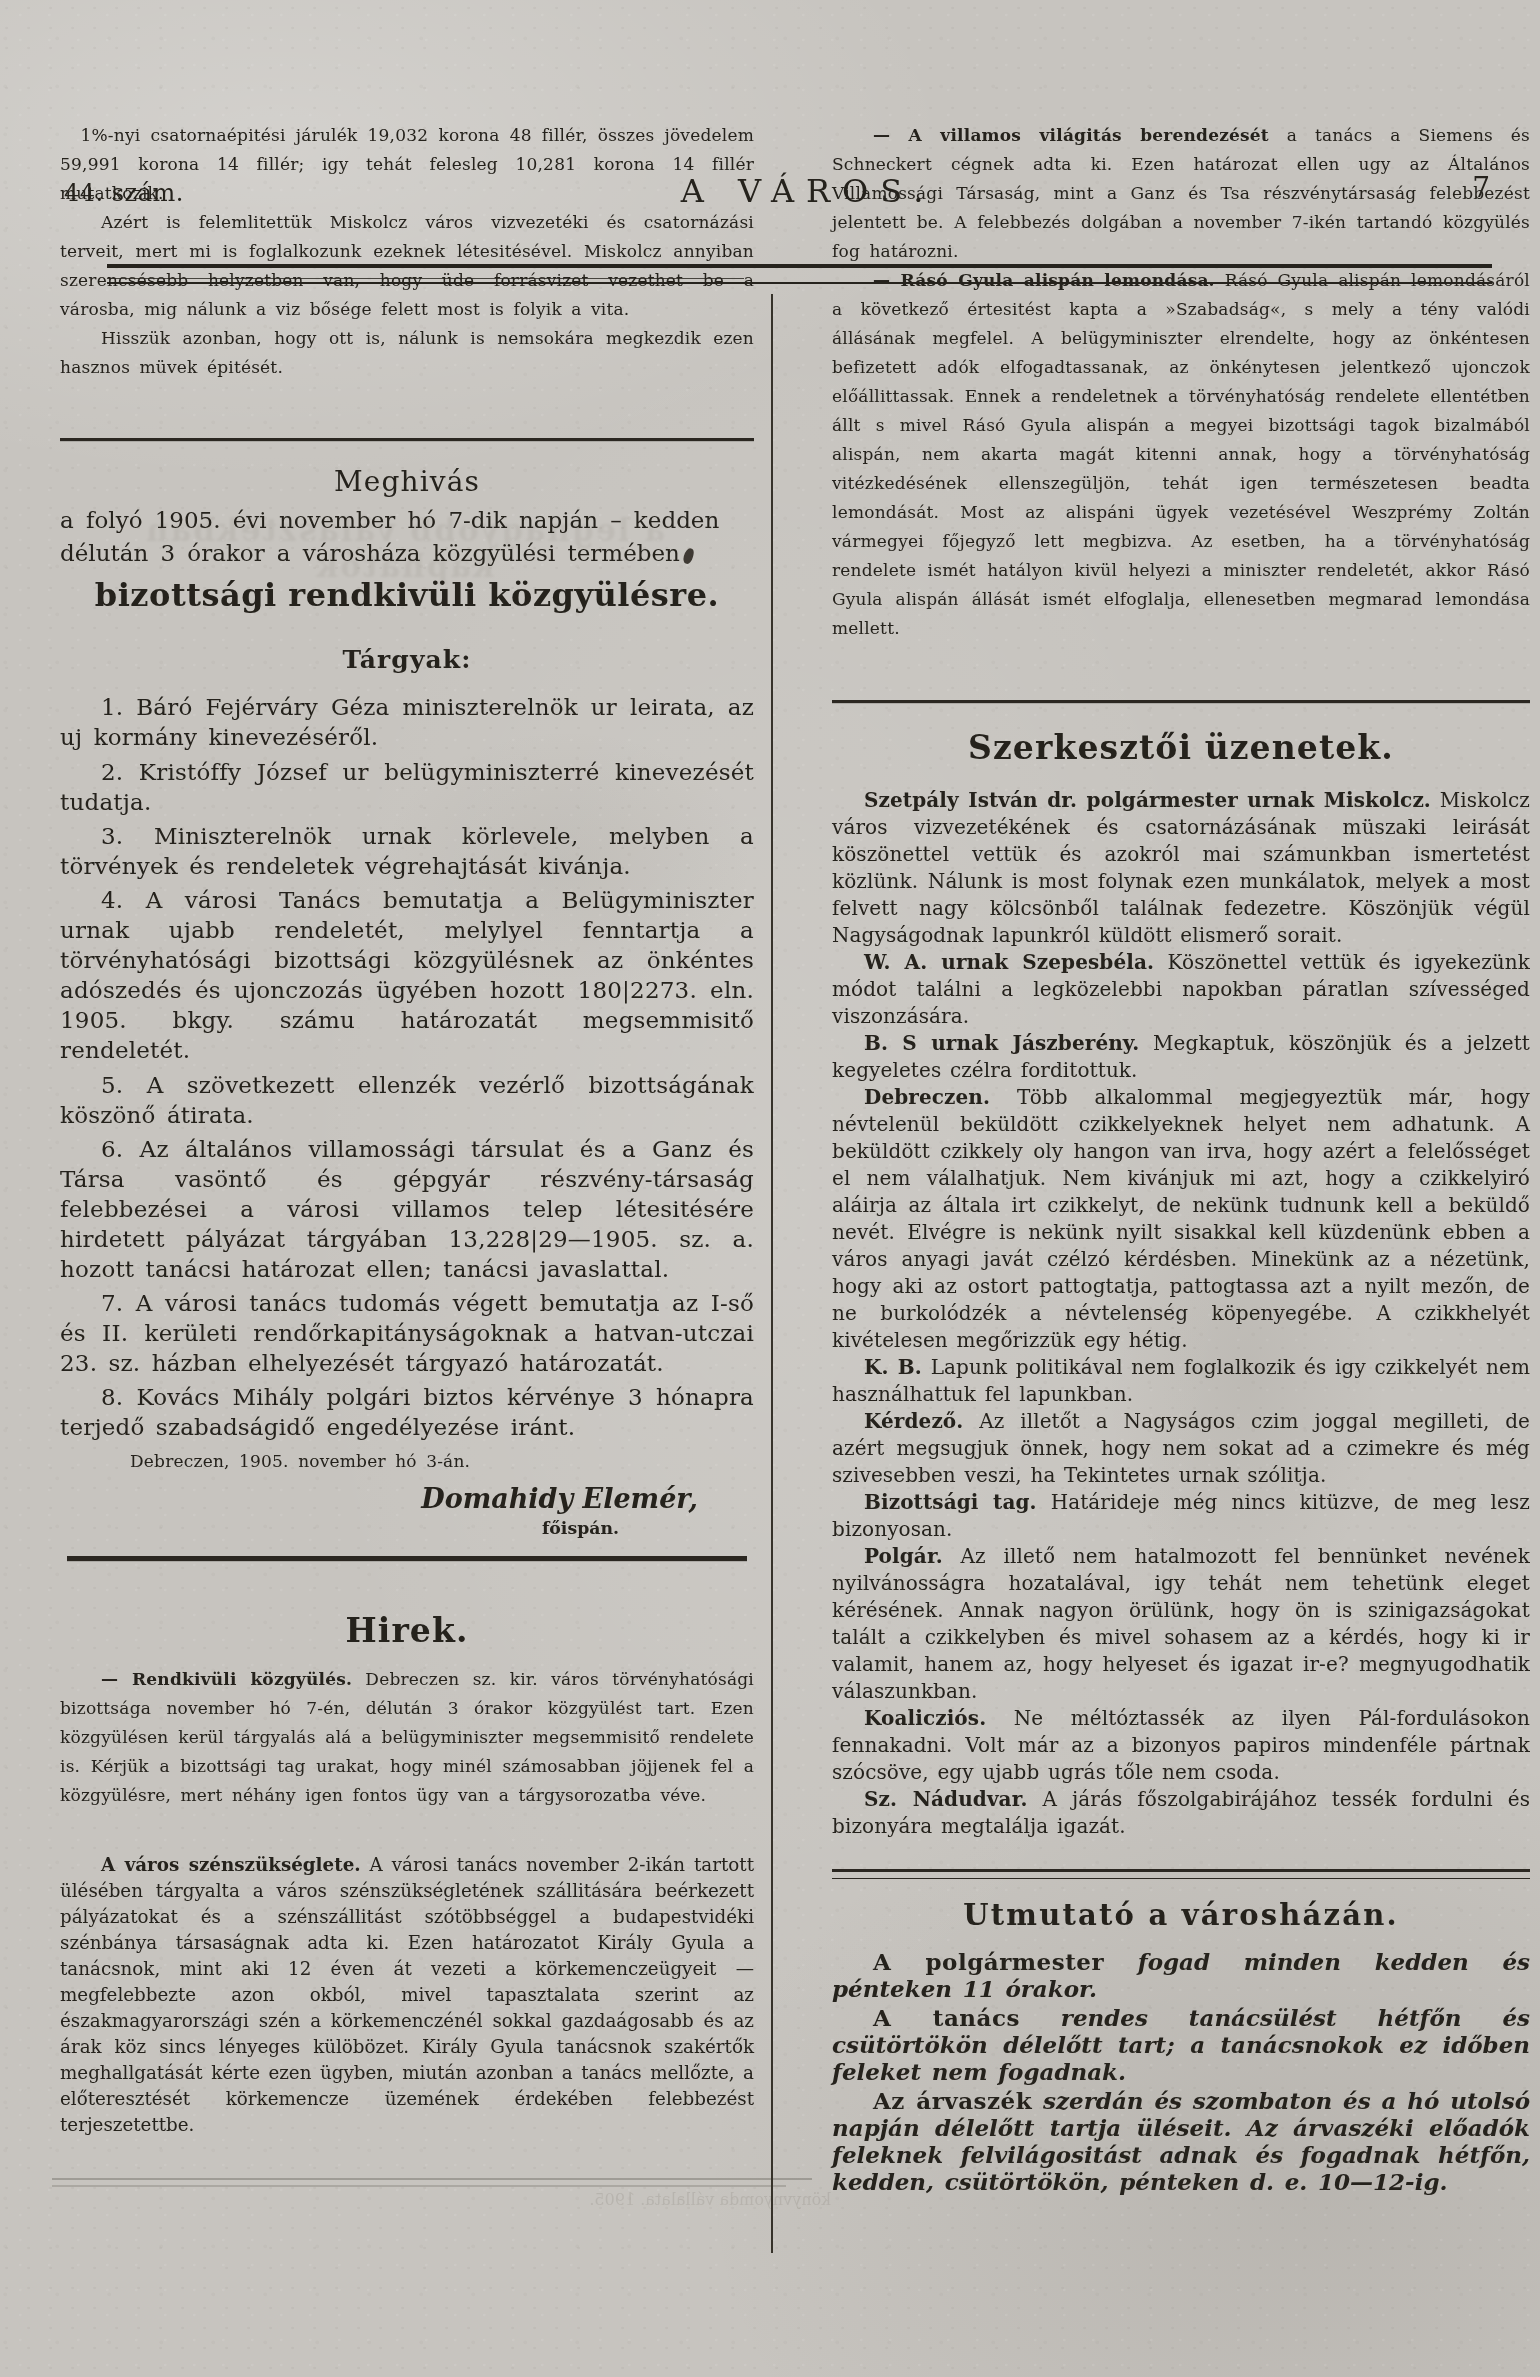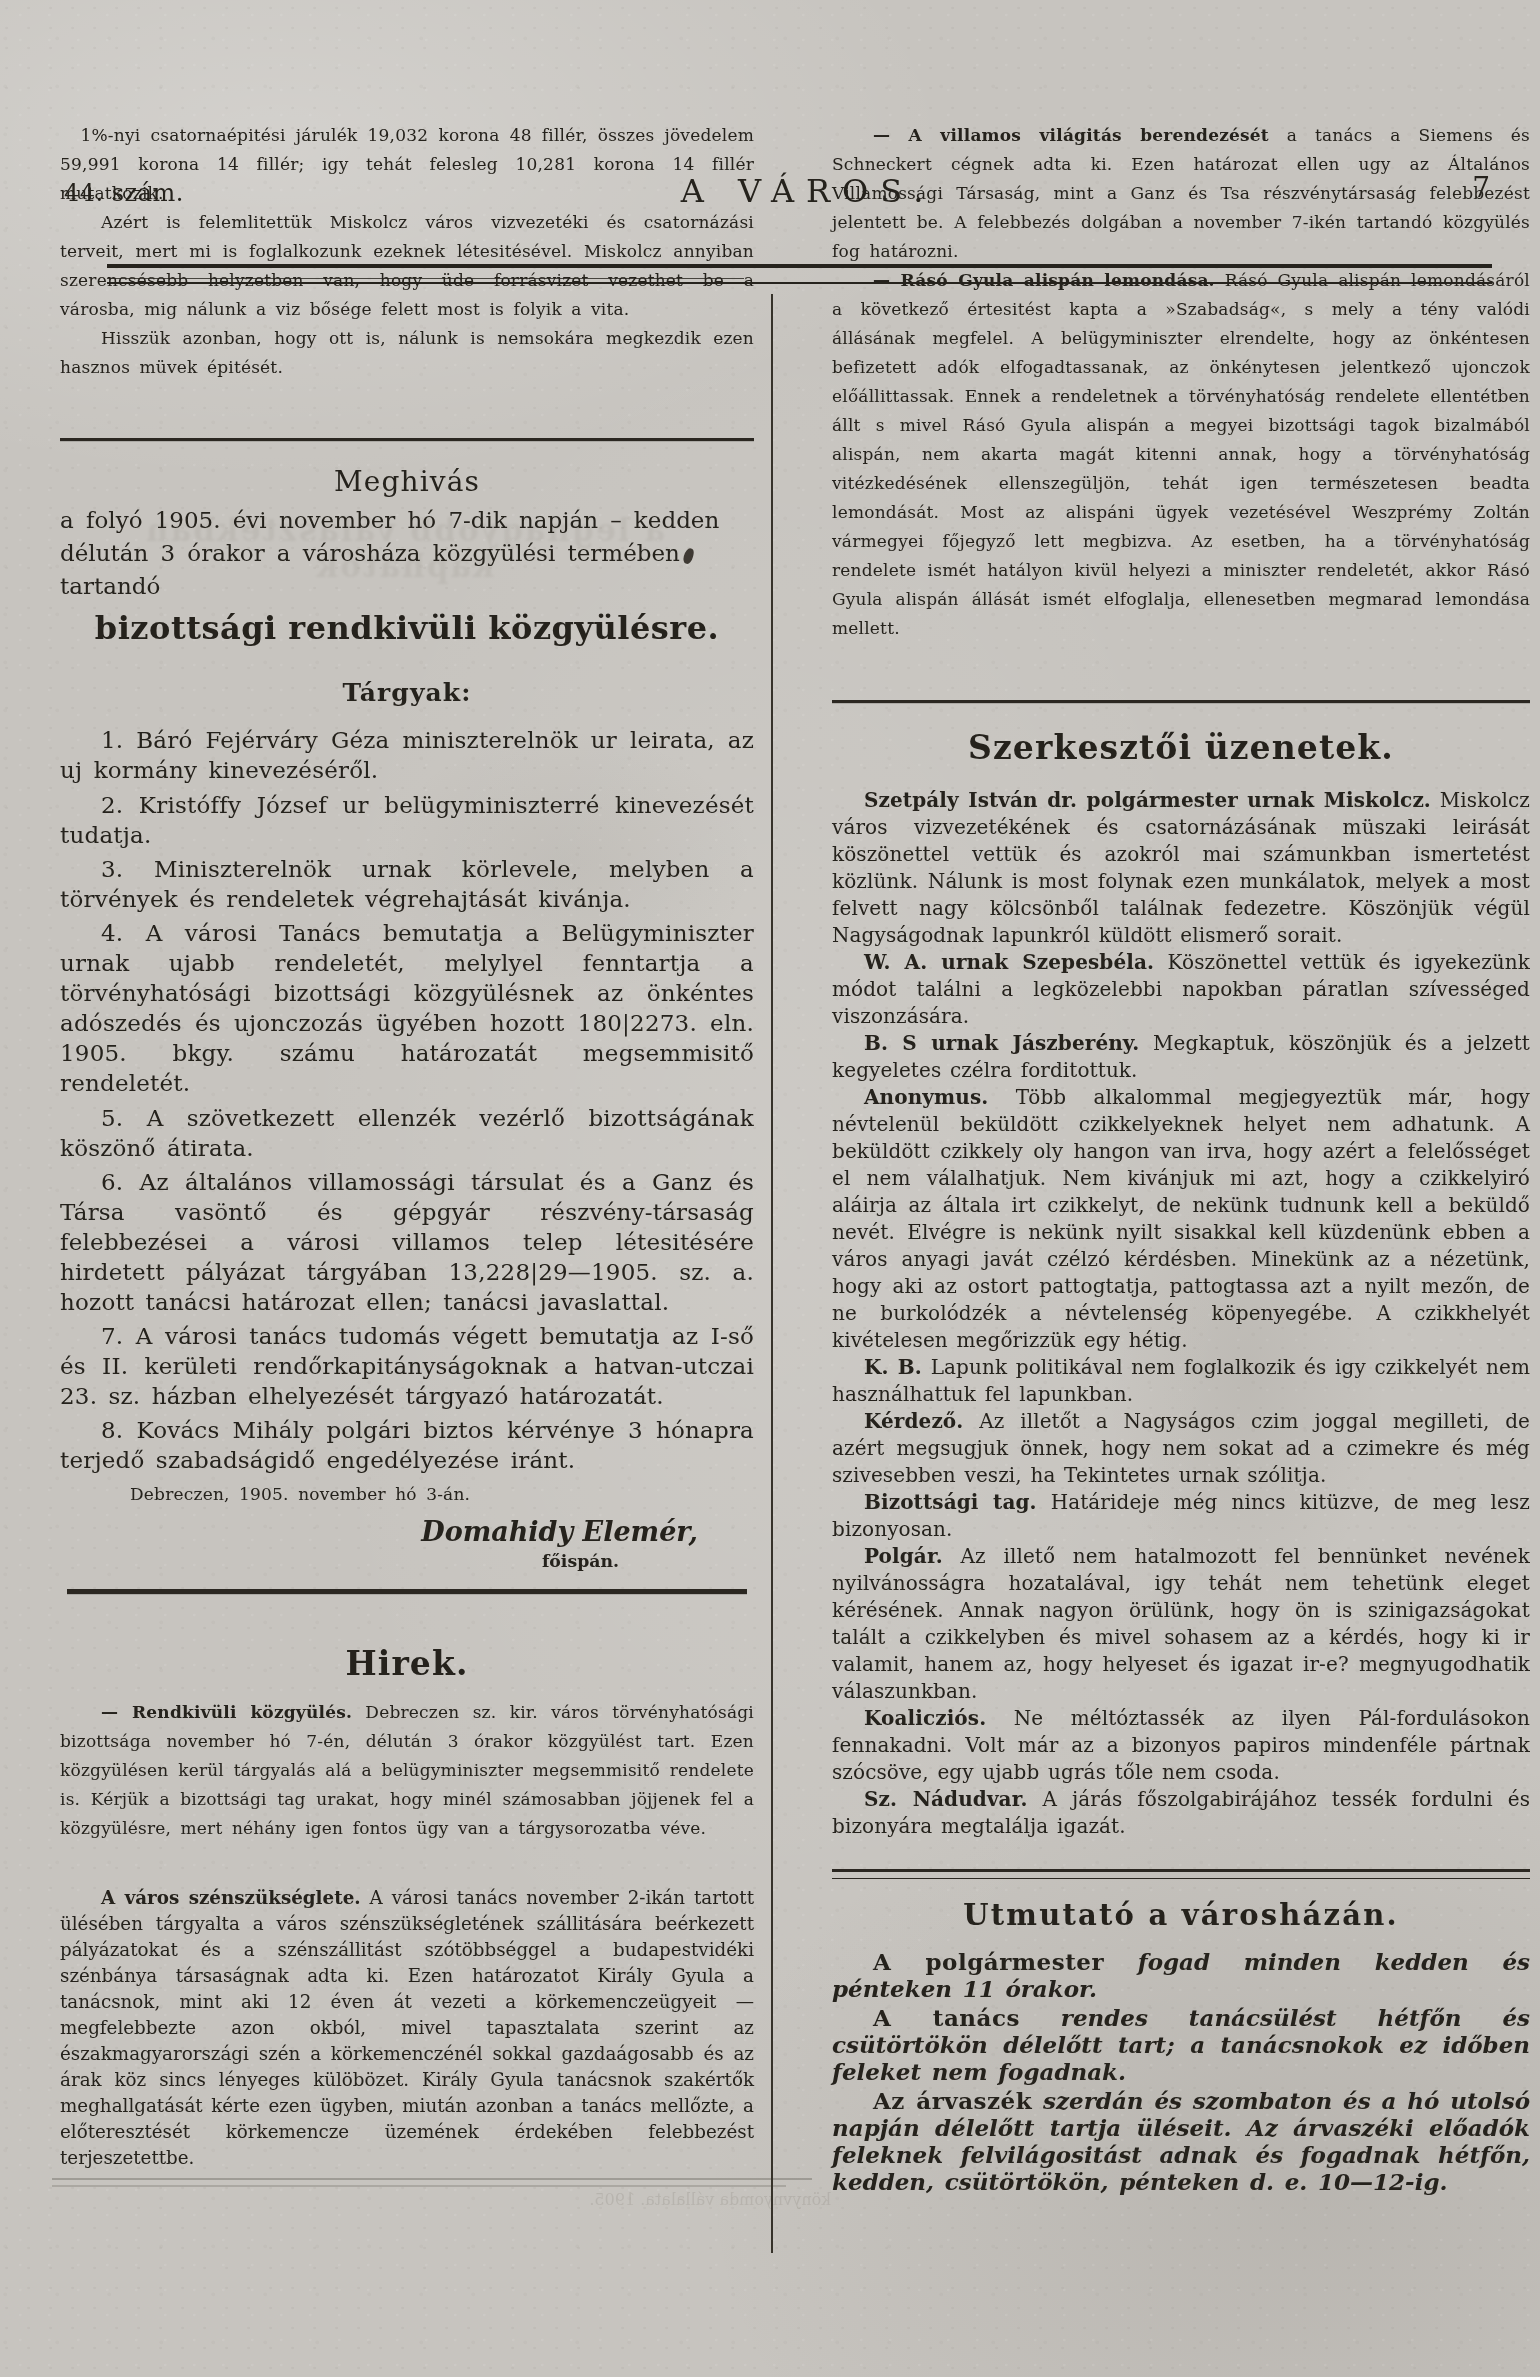--- a/index.html
+++ b/index.html
@@ -113,21 +113,20 @@
     <p class="t-main indent-sm">1%-nyi csatornaépitési járulék 19,032 korona 48 fillér, összes jövedelem 59,991 korona 14 fillér; igy tehát felesleg 10,281 korona 14 fillér mutatkozik.</p>
     <p class="t-main indent">Azért is felemlitettük Miskolcz város vizvezetéki és csatornázási terveit, mert mi is foglalkozunk ezeknek létesitésével. Miskolcz annyiban szerencsésebb helyzetben van, hogy üde forrásvizet vezethet be a városba, mig nálunk a viz bősége felett most is folyik a vita.</p>
     <p class="t-main indent">Hisszük azonban, hogy ott is, nálunk is nemsokára megkezdik ezen hasznos müvek épitését.</p>
 
     <div class="rule rule-1"></div>
 
     <div class="h-meghivas">Meghivás</div>
     <div class="invite-block">
       <p class="invite-line">a folyó 1905. évi november hó 7-dik napján – kedden</p>
       <p class="invite-line"><span>délután 3 órakor a városháza közgyülési termében</span><span class="ink-blot"></span></p>
-      <p class="invite-line">tartandó</p>
     </div>
     <div class="h-big">bizottsági rendkivüli közgyülésre.</div>
     <div class="h-targyak">Tárgyak:</div>
 
     <div class="agenda">
       <p class="t-main indent">1. Báró Fejérváry Géza miniszterelnök ur leirata, az uj kormány kinevezéséről.</p>
       <p class="t-main indent">2. Kristóffy József ur belügyminiszterré kinevezését tudatja.</p>
       <p class="t-main indent">3. Miniszterelnök urnak körlevele, melyben a törvények és rendeletek végrehajtását kivánja.</p>
       <p class="t-main indent">4. A városi Tanács bemutatja a Belügyminiszter urnak ujabb rendeletét, melylyel fenntartja a törvényhatósági bizottsági közgyülésnek az önkéntes adószedés és ujonczozás ügyében hozott 180|2273. eln. 1905. bkgy. számu határozatát megsemmisitő rendeletét.</p>
       <p class="t-main indent">5. A szövetkezett ellenzék vezérlő bizottságának köszönő átirata.</p>
@@ -176,21 +175,21 @@
       </p>
       <p class="t-reply">
         <span class="lead">W. A. urnak Szepesbéla.</span>
         <span>Köszönettel vettük és igyekezünk módot találni a legközelebbi napokban páratlan szívességed viszonzására.</span>
       </p>
       <p class="t-reply">
         <span class="lead">B. S urnak Jászberény.</span>
         <span>Megkaptuk, köszönjük és a jelzett kegyeletes czélra forditottuk.</span>
       </p>
       <p class="t-reply">
-        <span class="lead">Anonymus.</span>
+        <span class="lead">Debreczen.</span>
         <span>Több alkalommal megjegyeztük már, hogy névtelenül beküldött czikkelyeknek helyet nem adhatunk. A beküldött czikkely oly hangon van irva, hogy azért a felelősséget el nem válalhatjuk. Nem kivánjuk mi azt, hogy a czikkelyiró aláirja az általa irt czikkelyt, de nekünk tudnunk kell a beküldő nevét. Elvégre is nekünk nyilt sisakkal kell küzdenünk ebben a város anyagi javát czélzó kérdésben. Minekünk az a nézetünk, hogy aki az ostort pattogtatja, pattogtassa azt a nyilt mezőn, de ne burkolódzék a névtelenség köpenyegébe. A czikkhelyét kivételesen megőrizzük egy hétig.</span>
       </p>
       <p class="t-reply">
         <span class="lead">K. B.</span>
         <span>Lapunk politikával nem foglalkozik és igy czikkelyét nem használhattuk fel lapunkban.</span>
       </p>
       <p class="t-reply">
         <span class="lead">Kérdező.</span>
         <span>Az illetőt a Nagyságos czim joggal megilleti, de azért megsugjuk önnek, hogy nem sokat ad a czimekre és még szivesebben veszi, ha Tekintetes urnak szólitja.</span>
       </p>

